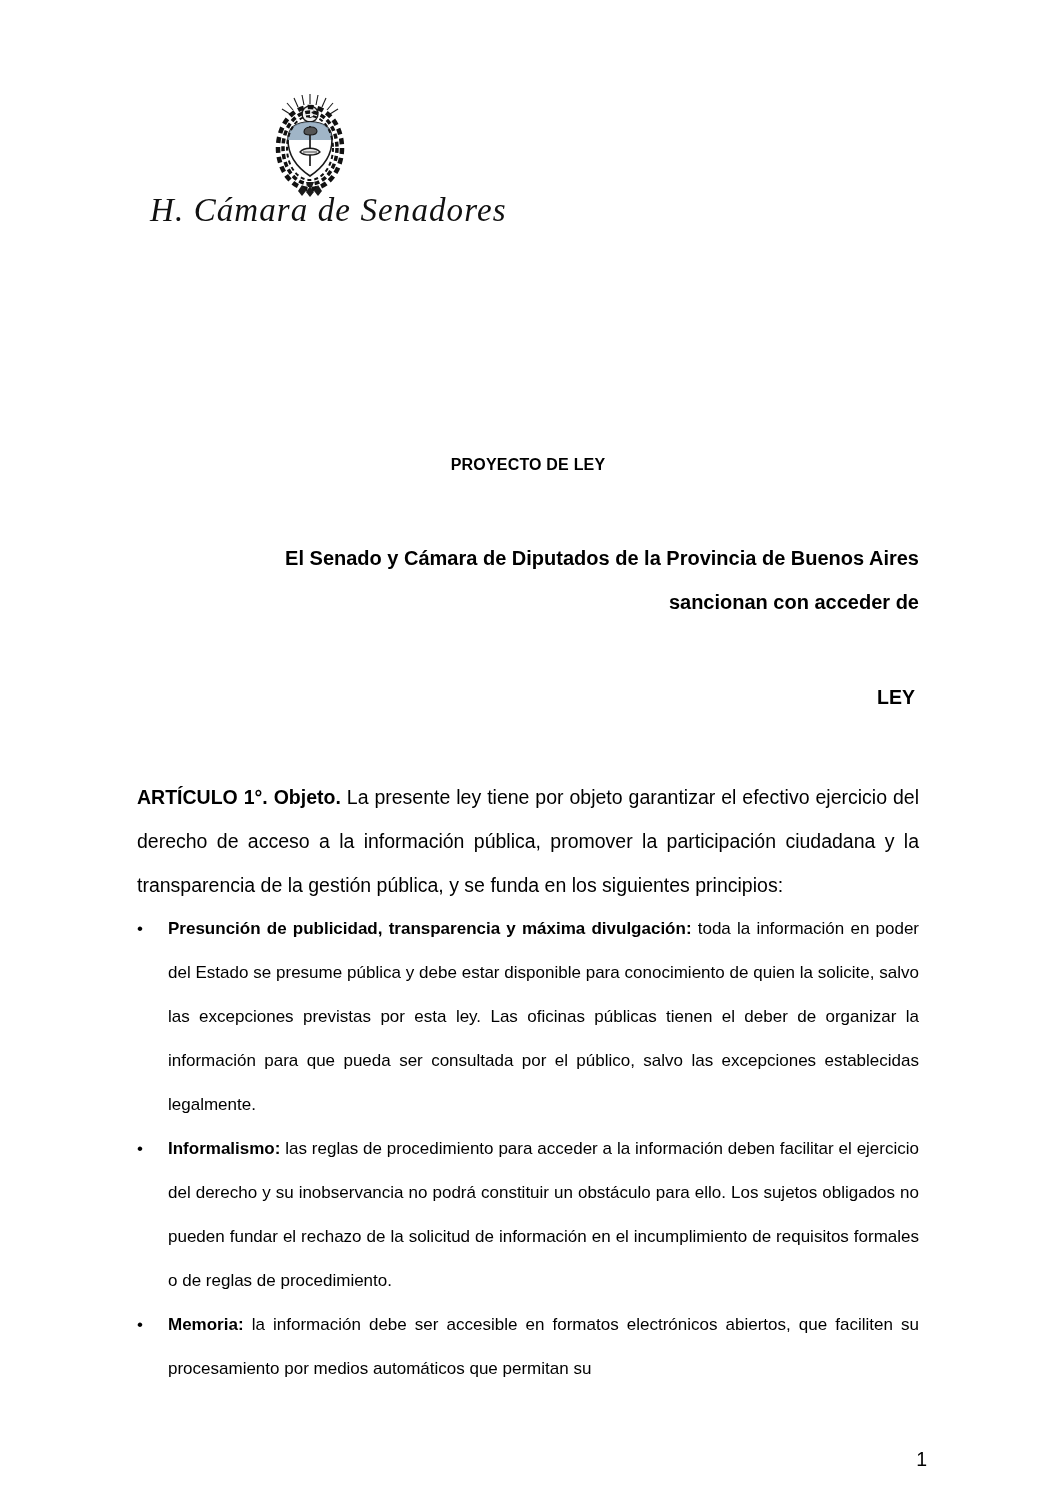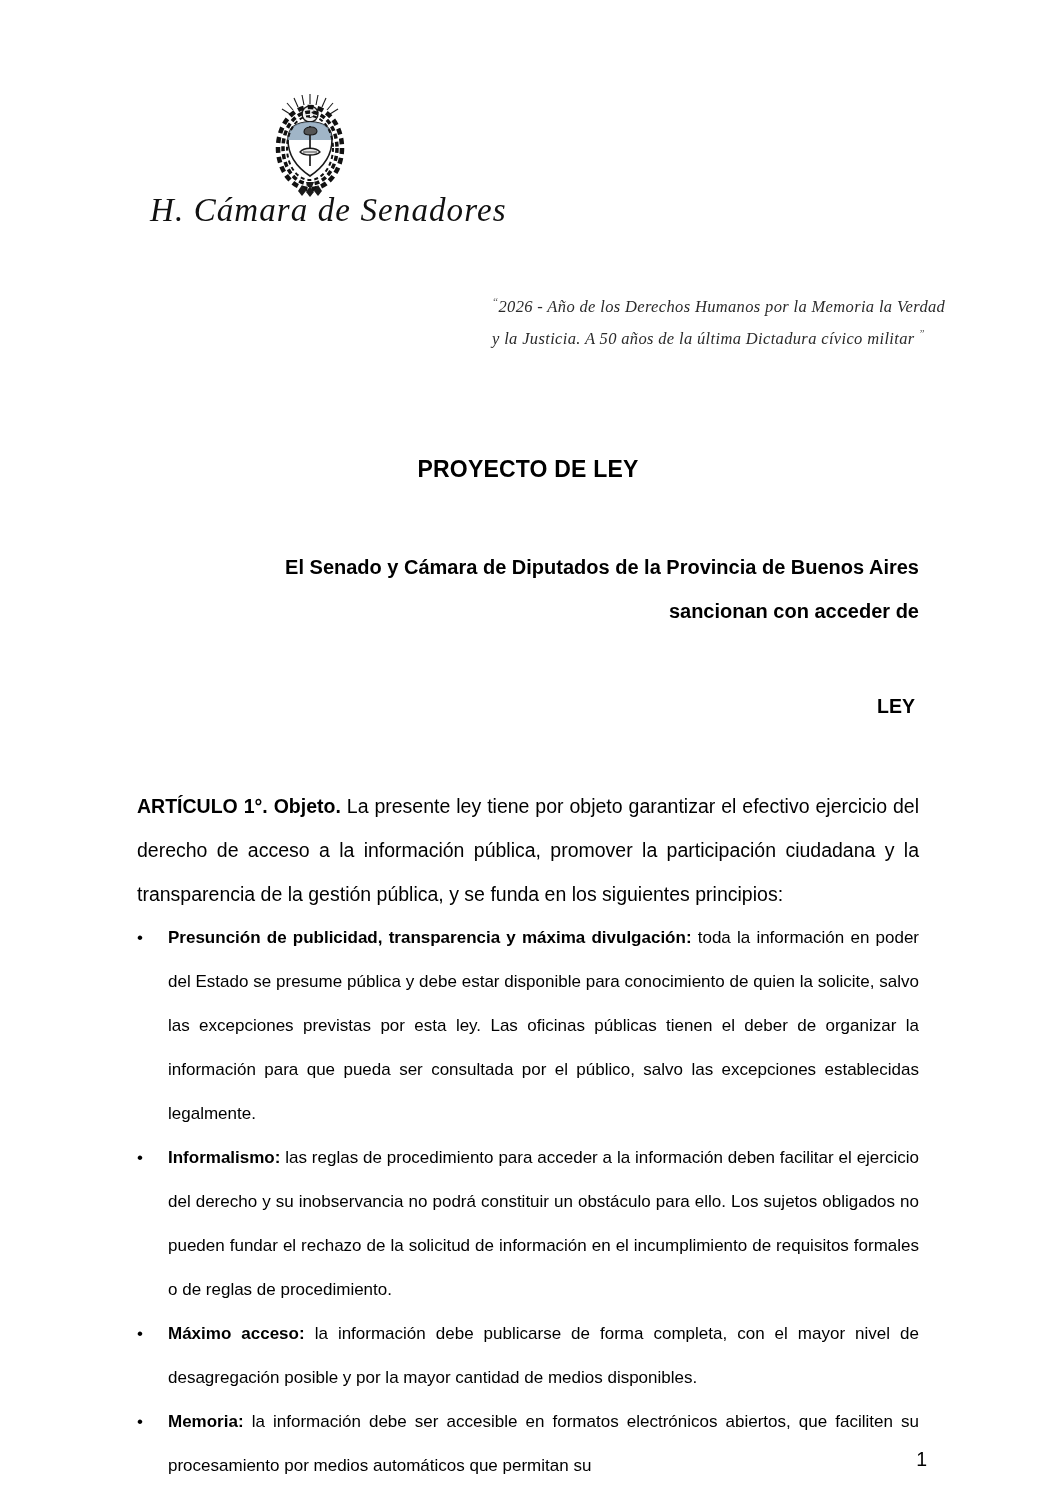--- a/index.html
+++ b/index.html
@@ -83,21 +83,21 @@
   .doc {
     position: absolute;
     left: 137px;
     top: 430px;
     width: 782px;
   }
 
   .title-proyecto {
     text-align: center;
     font-weight: bold;
-    font-size: 23px;
+    font-size: 16px;
     letter-spacing: 0.2px;
     margin: 0;
     padding-top: 26px;
   }
 
   .sanction {
     text-align: right;
     font-weight: bold;
     font-size: 20px;
     line-height: 44px;
@@ -202,24 +202,20 @@
         <path d="M48 94 L52 100 L48 105 L44 100 Z"></path>
         <path d="M56 93 L60 99 L56 104 L52 99 Z"></path>
         <path d="M44 90 L52 90 L50 95 L46 95 Z"></path>
       </g>
     </svg>
   </div>
 
   <div class="chamber-line chamber-line-1">H. Cámara de Senadores</div>
 
 
-  <div class="slogan">
-    <span class="q">“</span><span>2026 - Año de los Derechos Humanos por la Memoria la</span>
-    <span>Verdad y la Justicia. A 50 años de la última Dictadura cívico militar</span><span class="qe">”</span>
-  </div>
 </header>
 
 <main class="doc">
 
   <h1 class="title-proyecto">PROYECTO DE LEY</h1>
 
   <div class="sanction">
     <div>El Senado y Cámara de Diputados de la Provincia de Buenos Aires</div>
     <div>sancionan con acceder de</div>
   </div>
@@ -231,21 +227,18 @@
   </p>
 
   <ul class="bullet-list">
     <li class="bullet-item">
       <span class="term">Presunción de publicidad, transparencia y máxima divulgación:</span><span> toda la información en poder del Estado se presume pública y debe estar disponible para conocimiento de quien la solicite, salvo las excepciones previstas por esta ley. Las oficinas públicas tienen el deber de organizar la información para que pueda ser consultada por el público, salvo las excepciones establecidas legalmente.</span>
     </li>
     <li class="bullet-item">
       <span class="term">Informalismo:</span><span> las reglas de procedimiento para acceder a la información deben facilitar el ejercicio del derecho y su inobservancia no podrá constituir un obstáculo para ello. Los sujetos obligados no pueden fundar el rechazo de la solicitud de información en el incumplimiento de requisitos formales o de reglas de procedimiento.</span>
     </li>
     <li class="bullet-item">
-      <span class="term">Máximo acceso:</span><span> la información debe publicarse de forma completa, con el mayor nivel de desagregación posible y por la mayor cantidad de medios disponibles.</span>
-    </li>
-    <li class="bullet-item">
       <span class="term">Memoria:</span><span> la información debe ser accesible en formatos electrónicos abiertos, que faciliten su procesamiento por medios automáticos que permitan su</span>
     </li>
   </ul>
 </main>
 
 <div class="page-number">1</div>
 
 </body></html>

